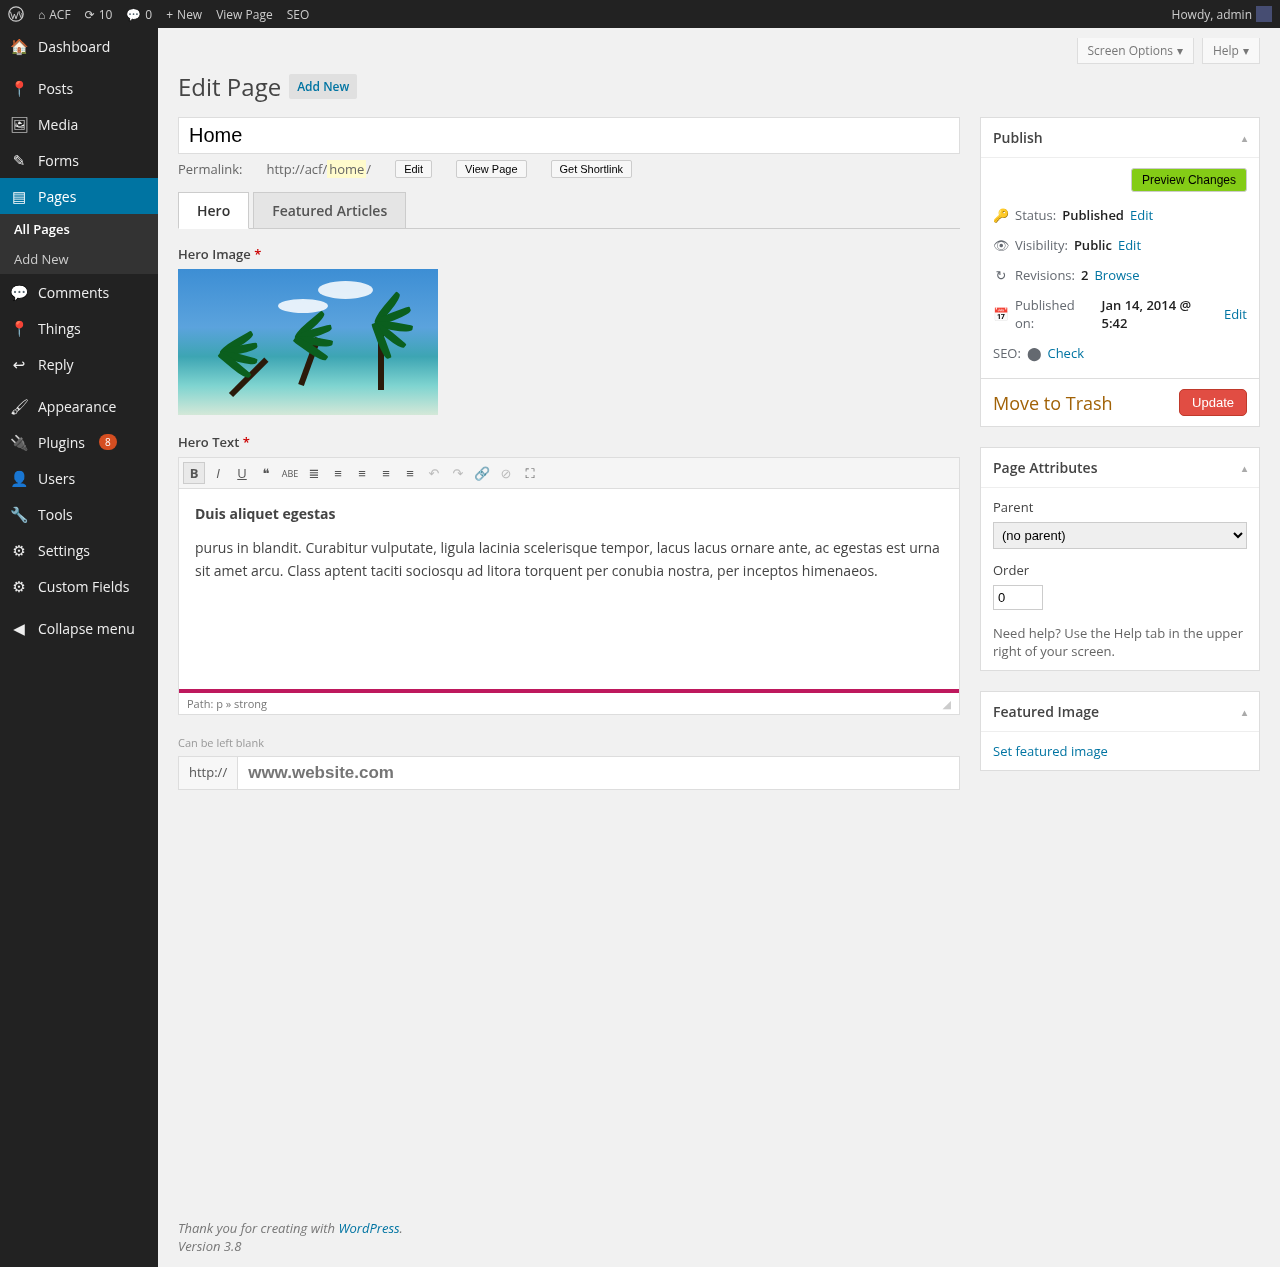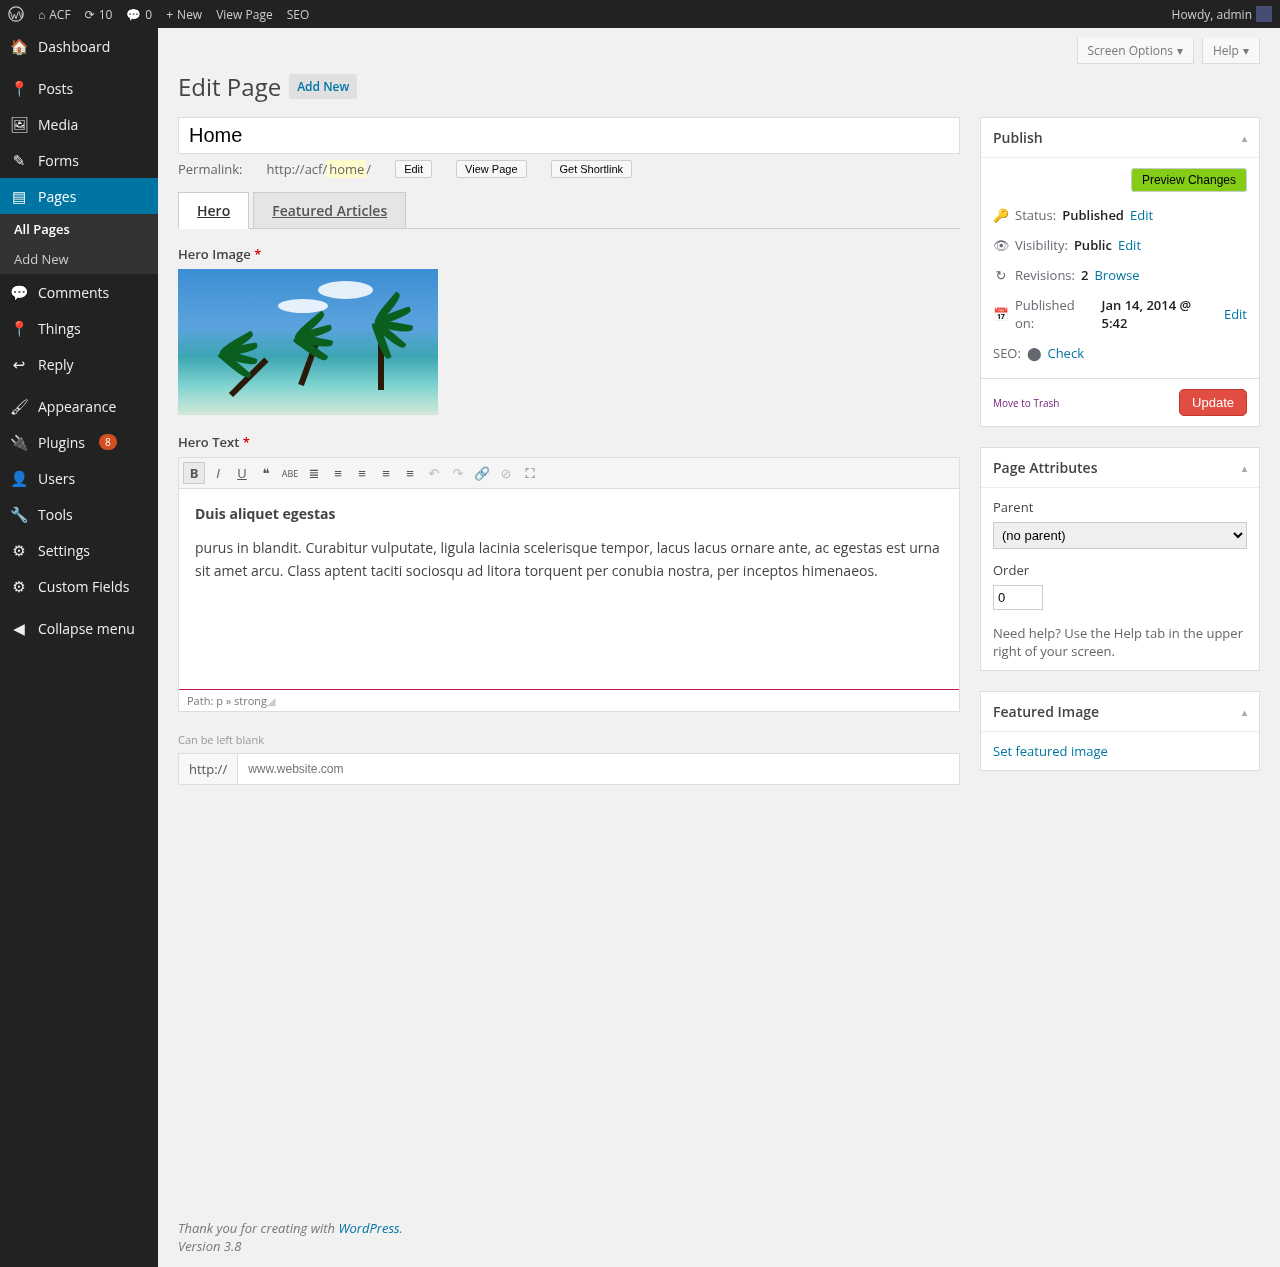--- a/index.html
+++ b/index.html
@@ -37,21 +37,21 @@
 .colside { width: 280px; }
 
 
 .titlewrap input { width: 100%; font-size: 20px; padding: 6px 10px; border: 1px solid #ddd; background: #fff; }
 .permalink { margin: 6px 0 14px; font-size: 13px; color: #666; display: flex; align-items: center; gap: 24px; }
 .permalink .slug { background: #fffbcc; padding: 0 2px; }
 .smallbtn { background: #f7f7f7; border: 1px solid #ccc; padding: 2px 8px; font-size: 11px; cursor: pointer; border-radius: 2px; }
 
 
 .tabs { display: flex; border-bottom: 1px solid #ccc; margin-bottom: 16px; }
-.tab { background: #e5e5e5; border: 1px solid #ccc; border-bottom: none; margin-right: 4px; padding: 8px 18px; font-size: 14px; font-weight: 600; color: #555; cursor: pointer; text-decoration: underline; }
+.tab { background: #e5e5e5; border: 1px solid #ccc; border-bottom: none; margin-right: 4px; padding: 8px 18px; font-size: 14px; font-weight: 600; color: #555; cursor: pointer; }
 .tab.active { background: #fff; border-bottom: 1px solid #fff; margin-bottom: -1px; color: #333; }
 
 
 .flabel { font-weight: 600; font-size: 13px; margin-bottom: 6px; }
 .flabel .req { color: #cc0000; }
 .fdesc { font-size: 11px; color: #999; }
 
 
 .heroimg { width: 260px; height: 146px; background: linear-gradient(to bottom, #3d8ed4 0%, #5ba3dd 40%, #3da5b3 60%, #7fd4d0 80%, #d4e8d8 100%); position: relative; overflow: hidden; margin-bottom: 18px; }
 .heroimg .cloud { position: absolute; background: rgba(255,255,255,0.85); border-radius: 50%; }
@@ -61,40 +61,40 @@
 .heroimg .fronds { position: absolute; width: 70px; height: 70px; }
 .heroimg .fronds span { position: absolute; width: 38px; height: 8px; background: #0b5f1e; border-radius: 50% 10% 50% 10%; transform-origin: left center; left: 32px; top: 30px; }
 
 
 .editor { border: 1px solid #ddd; background: #fff; }
 .etoolbar { background: #f5f5f5; border-bottom: 1px solid #ddd; padding: 4px; display: flex; gap: 2px; }
 .etoolbar .ebtn { width: 22px; height: 22px; display: flex; align-items: center; justify-content: center; border: 1px solid transparent; cursor: pointer; color: #555; font-size: 13px; }
 .etoolbar .ebtn.active { background: #e9e9e9; border-color: #ccc; }
 .econtent { padding: 14px 16px; min-height: 200px; font-size: 14px; line-height: 1.6; }
 .econtent p { margin-bottom: 12px; }
-.epath { border-top: 1px solid #be185d; padding: 3px 8px; font-size: 11px; color: #777; background: #fff; display: flex; justify-content: flex-start; }
+.epath { border-top: 4px solid #be185d; padding: 3px 8px; font-size: 11px; color: #777; background: #fff; display: flex; justify-content: space-between; }
 .resize { color: #ccc; cursor: nwse-resize; }
 
 
 .input-prepend { display: flex; border: 1px solid #ddd; }
 .input-prepend .addon { background: #f7f7f7; border-right: 1px solid #ddd; padding: 6px 10px; color: #555; font-size: 13px; }
-.input-prepend input { flex: 1; border: none; padding: 6px 10px; font-size: 12px; }
+.input-prepend input { flex: 1; border: none; padding: 6px 10px; font-size: 17px; font-weight: bold; }
 
 
 .postbox { background: #fff; border: 1px solid #ddd; margin-bottom: 20px; }
 .postbox h3 { font-size: 14px; font-weight: 600; padding: 10px 12px; border-bottom: 1px solid #eee; display: flex; justify-content: space-between; align-items: center; cursor: pointer; }
 .postbox .toggle { color: #aaa; font-size: 10px; }
 .postbox .inside { padding: 10px 12px; font-size: 13px; }
 .misc-row { padding: 6px 0; display: flex; align-items: center; gap: 6px; color: #646970; }
 .misc-row .ico { width: 16px; text-align: center; }
 .misc-row b { color: #222; font-weight: 600; }
 .postbox .actions { border-top: 1px solid #ddd; padding: 10px 12px; display: flex; justify-content: space-between; align-items: center; }
 .btn-primary { background: #e14d43; border: 1px solid #c0392b; color: #fff; padding: 5px 12px; border-radius: 5px; font-size: 13px; cursor: pointer; }
 .btn { background: #84cc16; border: 1px solid #ccc; padding: 4px 10px; border-radius: 3px; font-size: 12px; cursor: pointer; }
-.trash { color: #701a75; cursor: pointer; font-size: 10px; }
+.trash { color: #a16207; cursor: pointer; font-size: 18px; }
 select, .orderinput { border: 1px solid #ccc; padding: 4px; font-size: 13px; }
 .orderinput { width: 50px; }
 
 #wpfooter { position: absolute; bottom: 0; left: 0; right: 0; padding: 12px 20px; display: flex; justify-content: space-between; font-size: 13px; color: #777; font-style: italic; flex-direction: column; }
 </style>
 </head>
 <body>
 
 <div id="adminbar">
   <div class="left">

